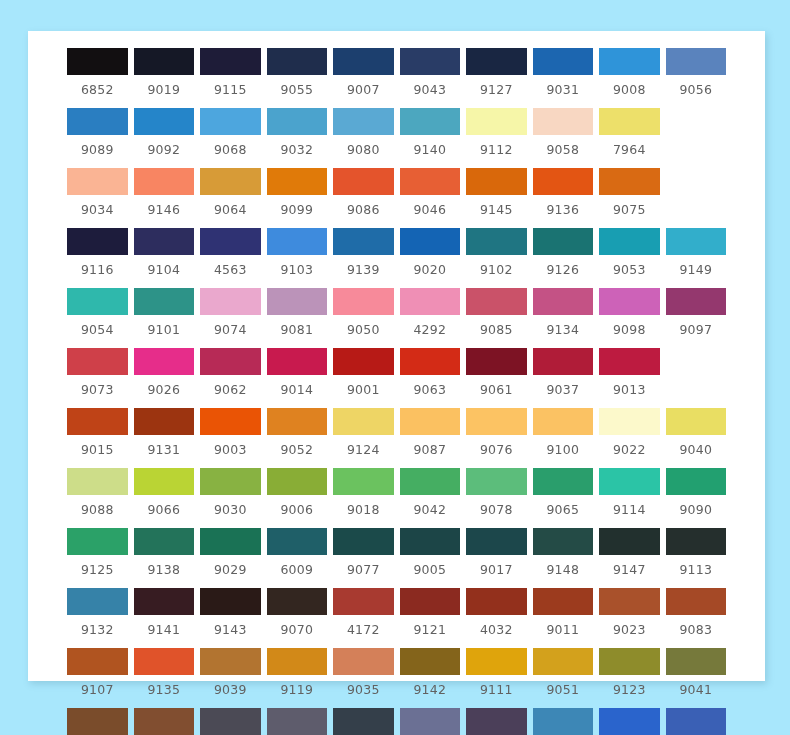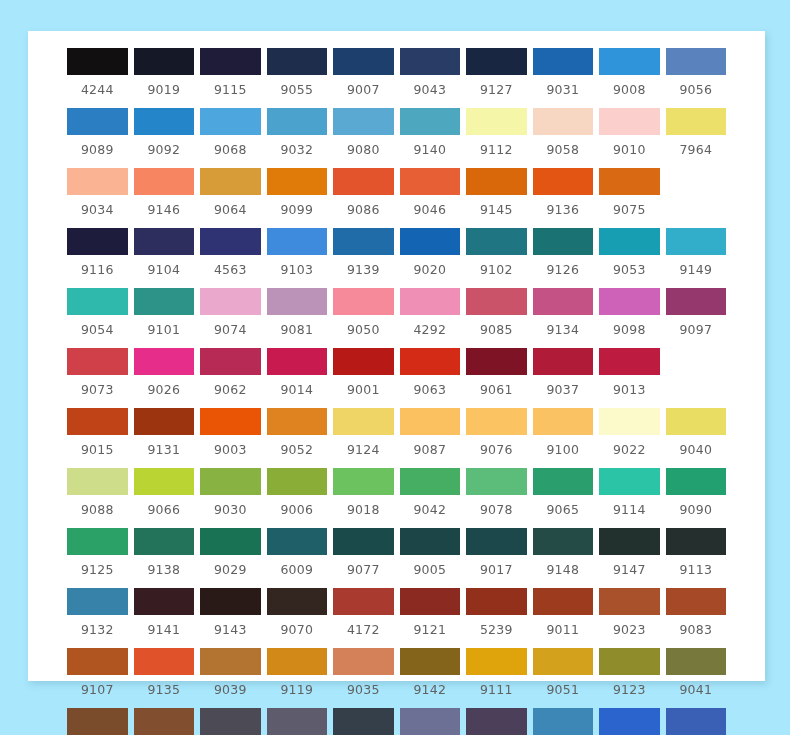--- a/index.html
+++ b/index.html
@@ -67,21 +67,21 @@
 </style>
 </head>
 <body>
 
 <div id="page">
   <div id="card">
     <div id="grid">
         <div class="swatch-row">
           <div class="cell">
             <div class="chip" title="9012" style="background-color: rgb(18, 15, 17);"></div>
-            <div class="code">4244</div>
+            <div class="code">6852</div>
           </div>
           <div class="cell">
             <div class="chip" title="9019" style="background-color: rgb(21, 24, 38);"></div>
             <div class="code">9019</div>
           </div>
           <div class="cell">
             <div class="chip" title="9115" style="background-color: rgb(30, 28, 56);"></div>
             <div class="code">9115</div>
           </div>
           <div class="cell">
@@ -140,24 +140,20 @@
           </div>
           <div class="cell">
             <div class="chip" title="9112" style="background-color: rgb(246, 246, 168);"></div>
             <div class="code">9112</div>
           </div>
           <div class="cell">
             <div class="chip" title="9058" style="background-color: rgb(248, 215, 194);"></div>
             <div class="code">9058</div>
           </div>
           <div class="cell">
-            <div class="chip" title="9010" style="background-color: rgb(251, 207, 204);"></div>
-            <div class="code">9010</div>
-          </div>
-          <div class="cell">
             <div class="chip" title="9004" style="background-color: rgb(237, 224, 106);"></div>
             <div class="code">7964</div>
           </div>
         </div>
         <div class="swatch-row">
           <div class="cell">
             <div class="chip" title="9034" style="background-color: rgb(250, 180, 148);"></div>
             <div class="code">9034</div>
           </div>
           <div class="cell">
@@ -461,21 +457,21 @@
           <div class="cell">
             <div class="chip" title="9049" style="background-color: rgb(168, 58, 48);"></div>
             <div class="code">4172</div>
           </div>
           <div class="cell">
             <div class="chip" title="9121" style="background-color: rgb(139, 42, 32);"></div>
             <div class="code">9121</div>
           </div>
           <div class="cell">
             <div class="chip" title="9144" style="background-color: rgb(147, 48, 28);"></div>
-            <div class="code">5239</div>
+            <div class="code">4032</div>
           </div>
           <div class="cell">
             <div class="chip" title="9011" style="background-color: rgb(156, 59, 30);"></div>
             <div class="code">9011</div>
           </div>
           <div class="cell">
             <div class="chip" title="9023" style="background-color: rgb(169, 81, 43);"></div>
             <div class="code">9023</div>
           </div>
           <div class="cell">

